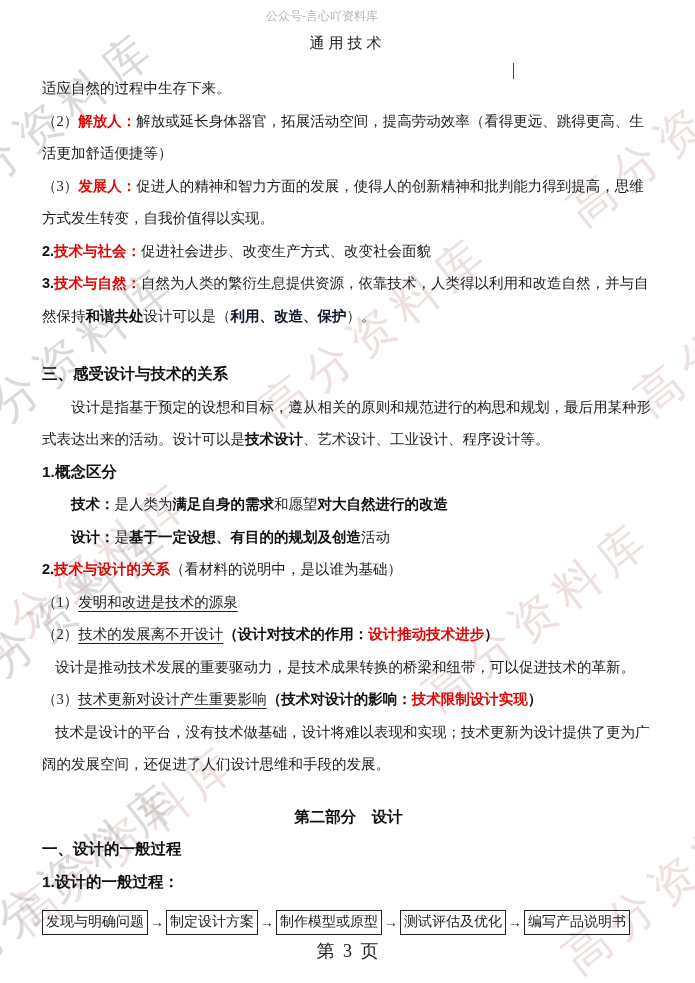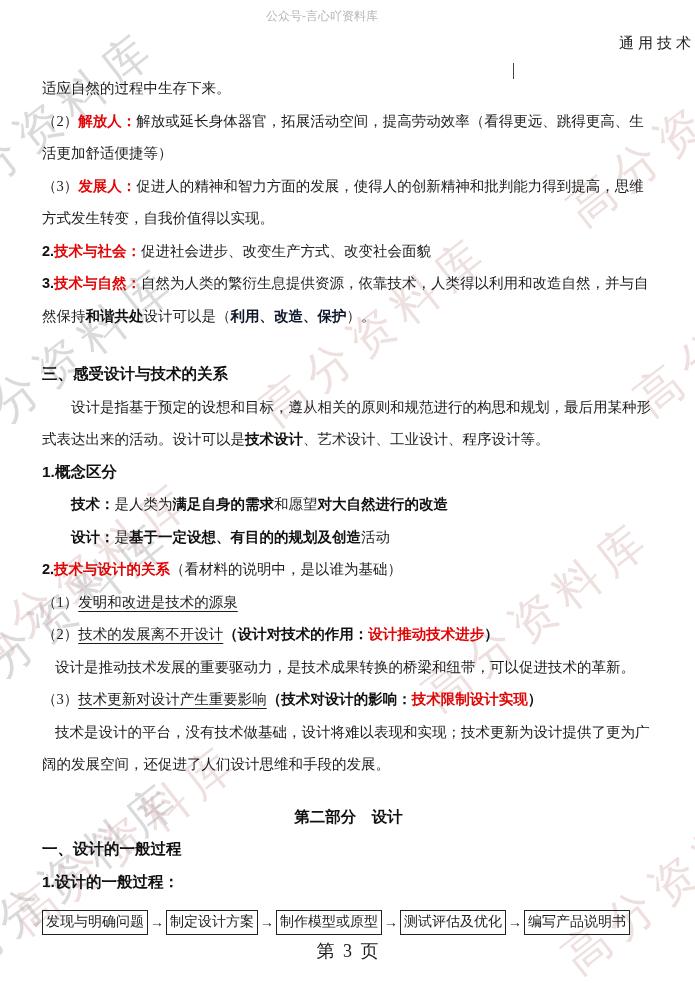--- a/index.html
+++ b/index.html
@@ -27,21 +27,21 @@
   .wm8 { left:400px;  top:585px; }
   .wm9 { left:-70px;  top:845px; }
   .wm10{ left:-12px;  top:808px; }
   .wm11{ left:540px;  top:848px; }
 
   .header-note {
     position:absolute; top:8px; left:0; width:644px; text-align:center;
     font-family:"Liberation Sans",sans-serif; font-size:12px; color:#b5b5b5; z-index:2;
   }
   .doc-title {
-    position:absolute; top:34px; left:0; width:695px; text-align:right;
+    position:absolute; top:34px; left:0; width:695px; text-align:center;
     font-size:15px; letter-spacing:4px; color:#222; z-index:2;
   }
   .cursor-mark {
     position:absolute; left:513px; top:63px; width:1px; height:16px; background:#444; z-index:2;
   }
 
   .content { position:absolute; left:42px; top:72px; width:613px; font-size:14.5px;
              line-height:32.5px; z-index:1; }
   .content p { margin:0; }
 

